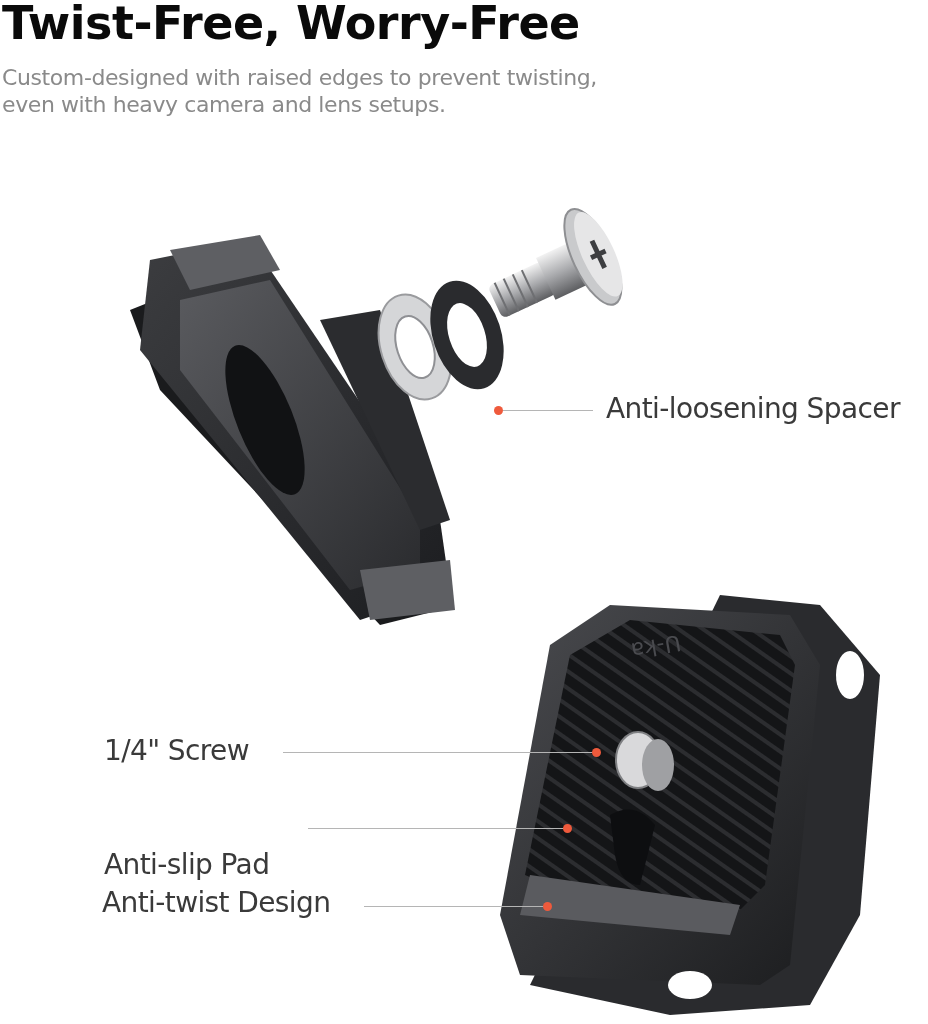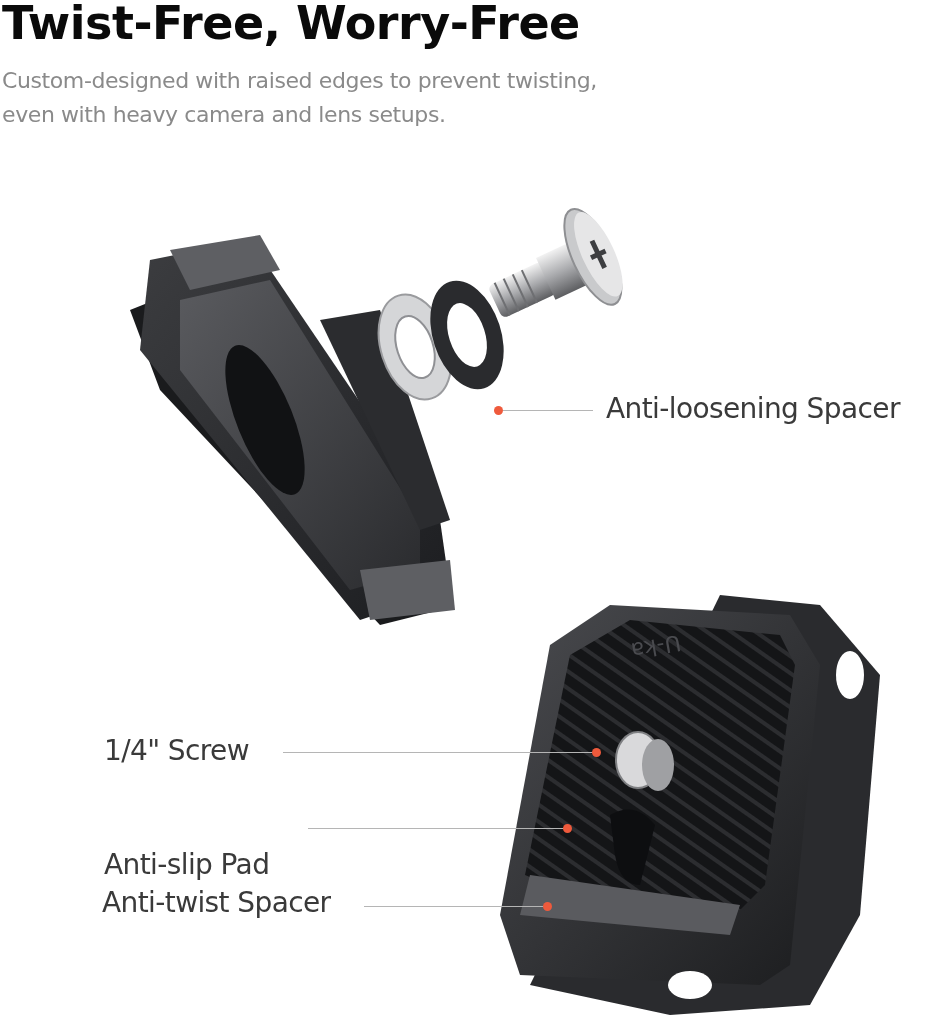--- a/index.html
+++ b/index.html
@@ -1,18 +1,18 @@
 <!DOCTYPE html>
 <html><head>
   <meta charset="utf-8">
   <style>
     html, body { margin: 0; padding: 0; background: #ffffff; }
     body { width: 928px; height: 1024px; position: relative; overflow: hidden; font-family: "Liberation Sans", "DejaVu Sans", sans-serif; }
     .title { position: absolute; left: 2px; top: -4px; font-size: 46px; font-weight: 700; color: #0a0a0a; letter-spacing: -0.5px; font-family: "DejaVu Sans", sans-serif; }
-    .subtitle { position: absolute; left: 2px; top: 64px; width: 620px; font-size: 22px; line-height: 34px; color: #8a8a8a; font-family: "DejaVu Sans", sans-serif; letter-spacing: -0.4px; }
+    .subtitle { position: absolute; left: 2px; top: 64px; width: 620px; font-size: 22px; line-height: 27px; color: #8a8a8a; font-family: "DejaVu Sans", sans-serif; letter-spacing: -0.4px; }
     .callout-label { position: absolute; font-size: 28px; color: #3a3a3a; font-family: "DejaVu Sans", sans-serif; letter-spacing: -0.6px; white-space: nowrap; text-align: center; }
     .leader { position: absolute; height: 1px; background: #b5b5b5; }
     .dot { position: absolute; width: 9px; height: 9px; border-radius: 50%; background: #ef5a3c; }
     svg.product { position: absolute; }
   </style>
 </head>
 <body>
 
 <div class="title">Twist-Free, Worry-Free</div>
 <div class="subtitle">Custom-designed with raised edges to prevent twisting, even with heavy camera and lens setups.</div>
@@ -95,15 +95,15 @@
 <div class="callout-label" style="left:606px;top:392px">Anti-loosening Spacer</div>
 
 <div class="callout-label" style="left:104px;top:734px">1/4" Screw</div>
 <div class="leader" style="left:283px;top:752px;width:310px"></div>
 <div class="dot" style="left:592px;top:748px"></div>
 
 <div class="callout-label" style="left:104px;top:848px">Anti-slip Pad</div>
 <div class="leader" style="left:308px;top:828px;width:256px"></div>
 <div class="dot" style="left:563px;top:824px"></div>
 
-<div class="callout-label" style="left:102px;top:886px">Anti-twist Spacer</div>
+<div class="callout-label" style="left:102px;top:886px">Anti-twist Design</div>
 <div class="leader" style="left:364px;top:906px;width:180px"></div>
 <div class="dot" style="left:543px;top:902px"></div>
 
 </body></html>

